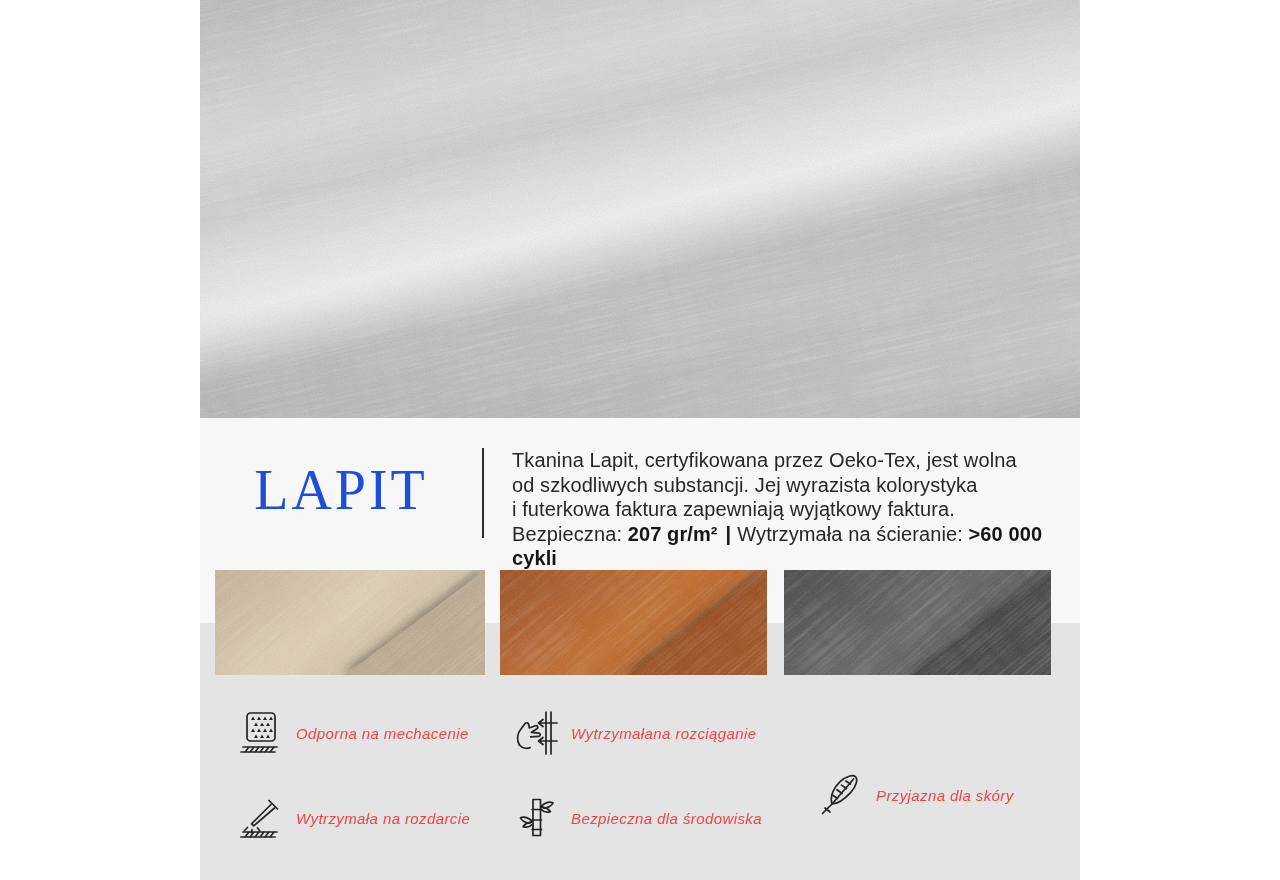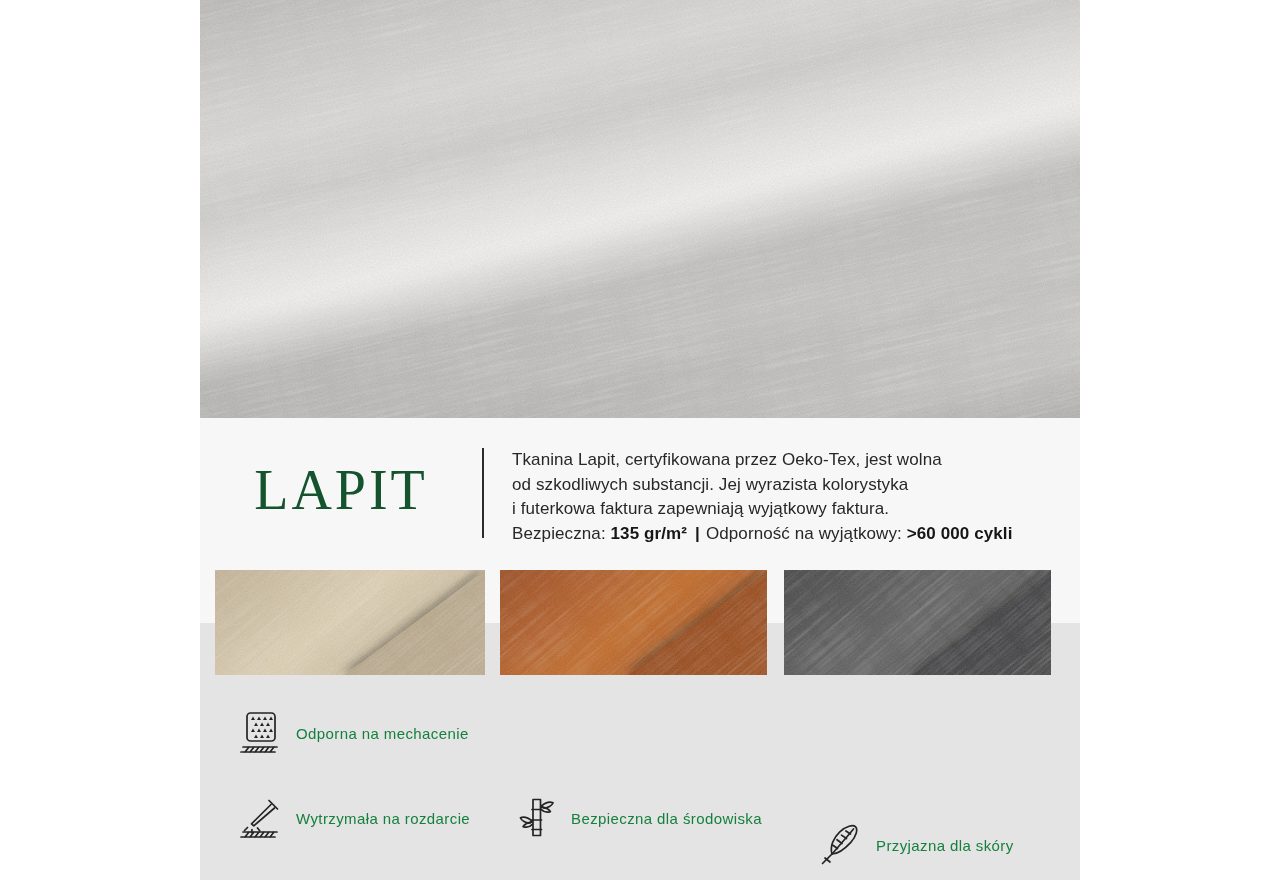--- a/index.html
+++ b/index.html
@@ -12,23 +12,23 @@
     position:absolute;left:200px;top:0;width:880px;height:418px;overflow:hidden;
     background:
       linear-gradient(to bottom, rgba(0,0,0,0) 72%, rgba(95,95,93,.14) 100%),
       linear-gradient(166deg, rgba(0,0,0,0) 52%, rgba(70,70,68,.20) 61%, rgba(120,120,118,.08) 72%, rgba(0,0,0,0) 82%),
       linear-gradient(166deg,#b6b5b3 0%,#c9c8c6 12%,#d8d7d5 24%,#cccbc9 34%,#e3e2e0 43%,#f2f1ef 50%,#e6e5e3 56%,#d0cfcd 66%,#c2c1bf 78%,#cbcac8 90%,#b8b7b5 100%);
   }
   .tex{position:absolute;left:0;top:0;width:100%;height:100%;display:block;}
   
   .info{position:absolute;left:200px;top:418px;width:880px;height:205px;background:#f7f7f8;}
   .title-wrap{position:absolute;left:0;top:24px;width:282px;height:96px;display:flex;align-items:center;justify-content:center;}
-  .title{font-family:"Liberation Serif","DejaVu Serif",serif;font-size:56px;letter-spacing:3px;color:#14532d;font-weight:400;line-height:1;}
+  .title{font-family:"Liberation Serif","DejaVu Serif",serif;font-size:56px;letter-spacing:3px;color:#1d4ed8;font-weight:400;line-height:1;}
   .divider{position:absolute;left:282px;top:30px;width:2px;height:90px;background:#2b2b2b;}
-  .desc{position:absolute;left:312px;top:30px;width:560px;font-size:17px;line-height:24.5px;color:#272727;letter-spacing:.1px;}
+  .desc{position:absolute;left:312px;top:30px;width:560px;font-size:20px;line-height:24.5px;color:#272727;letter-spacing:.1px;}
   .desc .spec b{font-weight:700;color:#161616;}
   .desc .sep{font-weight:700;margin:0 6px 0 8px;}
   
   .band{position:absolute;left:200px;top:623px;width:880px;height:257px;background:#e4e4e4;}
   
   .swatches{position:absolute;left:200px;top:570px;width:880px;height:105px;}
   .swatch{position:absolute;top:0;height:105px;overflow:hidden;}
   .sw1{left:15px;width:270px;}
   .sw2{left:300px;width:267px;}
   .sw3{left:584px;width:267px;}
@@ -37,24 +37,24 @@
   .sw2 .sw-front{background:linear-gradient(140deg,#9a4516 0%,#b55a20 30%,#c4671f 50%,#ad5118 75%,#98400e 100%);}
   .sw3 .sw-front{background:linear-gradient(140deg,#3e3e40 0%,#525254 30%,#5e5e60 50%,#4b4b4d 75%,#3f3f41 100%);}
   .fold-shadow{position:absolute;inset:0;filter:drop-shadow(-3px -3px 4px rgba(40,35,25,.45));}
   .sw-under{position:absolute;inset:0;clip-path:polygon(100% 0%,48% 100%,100% 100%);}
   .sw1 .sw-under{background:linear-gradient(135deg,#8e7e61 0%,#a5916f 22%,#b6a485 55%,#bcaa8b 100%);}
   .sw2 .sw-under{background:linear-gradient(135deg,#59240a 0%,#7b330d 22%,#94400f 55%,#9e4914 100%);}
   .sw3 .sw-under{background:linear-gradient(135deg,#1e1e20 0%,#2b2b2d 25%,#37373a 60%,#3d3d3f 100%);}
   
   .feature{position:absolute;display:flex;align-items:center;gap:12px;height:50px;}
   .f1{left:238px;top:708px;} .f2{left:513px;top:708px;} .f3{left:818px;top:708px;}
-  .f4{left:238px;top:793px;} .f5{left:513px;top:793px;} .f6{left:818px;top:820px;}
+  .f4{left:238px;top:793px;} .f5{left:513px;top:793px;} .f6{left:818px;top:770px;}
   .f-icon{width:46px;height:46px;flex:0 0 auto;}
   .f-icon svg{display:block;}
-  .f-label{font-size:15px;letter-spacing:.4px;color:#15803d;white-space:nowrap;}
+  .f-label{font-size:15px;letter-spacing:.4px;color:#ef4444;white-space:nowrap;font-style:italic;}
   .ico{stroke:#242424;stroke-width:1.7;fill:none;stroke-linecap:round;stroke-linejoin:round;}
 </style>
 </head>
 <body>
 
 <svg width="0" height="0" style="position:absolute" aria-hidden="true">
   <defs>
     <filter id="grainL" x="-5%" y="-5%" width="110%" height="110%">
       <feTurbulence type="fractalNoise" baseFrequency="0.9" numOctaves="2" seed="4" stitchTiles="stitch"></feTurbulence>
       <feColorMatrix type="matrix" values="0 0 0 0 0.97  0 0 0 0 0.97  0 0 0 0 0.96  0.5 0.5 0.5 0 -0.35"></feColorMatrix>
@@ -86,21 +86,21 @@
     <div class="title-wrap">
       <div class="title">LAPIT</div>
     </div>
     <div class="divider"></div>
     <div class="desc">
       <div>Tkanina Lapit, certyfikowana przez Oeko-Tex, jest wolna</div>
       <div>od szkodliwych substancji. Jej wyrazista kolorystyka</div>
       <div>i futerkowa faktura zapewniają wyjątkowy faktura.</div>
       <div class="spec">
         <span>Bezpieczna:</span>
-        <b>135 gr/m²</b><b class="sep">|</b><span>Odporność na wyjątkowy:</span>
+        <b>207 gr/m²</b><b class="sep">|</b><span>Wytrzymała na ścieranie:</span>
         <b>&gt;60 000 cykli</b>
       </div>
     </div>
   </div>
 
   <div class="band"></div>
 
   <div class="swatches">
     <div class="swatch sw1">
       <div class="sw-front"></div>
@@ -147,20 +147,31 @@
     <div class="f-icon">
       <svg width="46" height="46" viewBox="0 0 46 46">
         <rect class="ico" x="9" y="3" width="28" height="28" rx="3.5"></rect>
         <path fill="#242424" stroke="none" d="M13 10l2-3.4 2 3.4z M19 10l2-3.4 2 3.4z M25 10l2-3.4 2 3.4z M31 10l2-3.4 2 3.4z M16 16l2-3.4 2 3.4z M22 16l2-3.4 2 3.4z M28 16l2-3.4 2 3.4z M13 22l2-3.4 2 3.4z M19 22l2-3.4 2 3.4z M25 22l2-3.4 2 3.4z M31 22l2-3.4 2 3.4z M16 28l2-3.4 2 3.4z M22 28l2-3.4 2 3.4z M28 28l2-3.4 2 3.4z"></path>
         <path class="ico" d="M5 37h34M3 42h34M7 42l4-5M12 42l4-5M17 42l4-5M22 42l4-5M27 42l4-5M32 42l4-5"></path>
       </svg>
     </div>
     <div class="f-label">Odporna na mechacenie</div>
   </div>
 
+  <div class="feature f2">
+    <div class="f-icon">
+      <svg width="46" height="46" viewBox="0 0 46 46">
+        <path class="ico" d="M33 2v42M38 2v42"></path>
+        <path class="ico" d="M44 13H26M30 9.5l-4.5 3.5 4.5 3.5M44 31H26M30 27.5l-4.5 3.5 4.5 3.5"></path>
+        <path class="ico" d="M6.5 35c-2.8-4.5-2.6-10.6.6-14.8l5-6.6c1.1-1.5 3.4-.9 3.7 1l.5 3.4 6.2-2.3c1.9-.7 3.2 1.9 1.5 3l-5.6 3.6 7.3.8c2.1.2 2 3.2-.1 3.3l-8 .4"></path>
+        <path class="ico" d="M6.5 35c2.4 3 7 4.2 10.6 2.6"></path>
+      </svg>
+    </div>
+    <div class="f-label">Wytrzymałana rozciąganie</div>
+  </div>
 
 
   <div class="feature f5">
     <div class="f-icon">
       <svg width="46" height="46" viewBox="0 0 46 46">
         <path class="ico" d="M20 4.5h7.5M20 4.5v36M27.5 4.5v36M20 40.5h7.5M19 14.5h9.5M19 25h9.5M19 34.5h9.5"></path>
         <path class="ico" d="M28.5 11c3.8-3.4 8.6-4.4 11.6-3.3-1.2 3-5.3 5.6-9.4 5.3z"></path>
         <path class="ico" d="M28.8 12.2c3.6.3 6.8 2 8.6 4.4-2.9 1.1-6.9.2-9.3-2.2"></path>
         <path class="ico" d="M19 26c-3.8-3.4-8.6-4.4-11.6-3.3 1.2 3 5.3 5.6 9.4 5.3z"></path>
         <path class="ico" d="M18.7 27.2c-3.6.3-6.8 2-8.6 4.4 2.9 1.1 6.9.2 9.3-2.2"></path>

